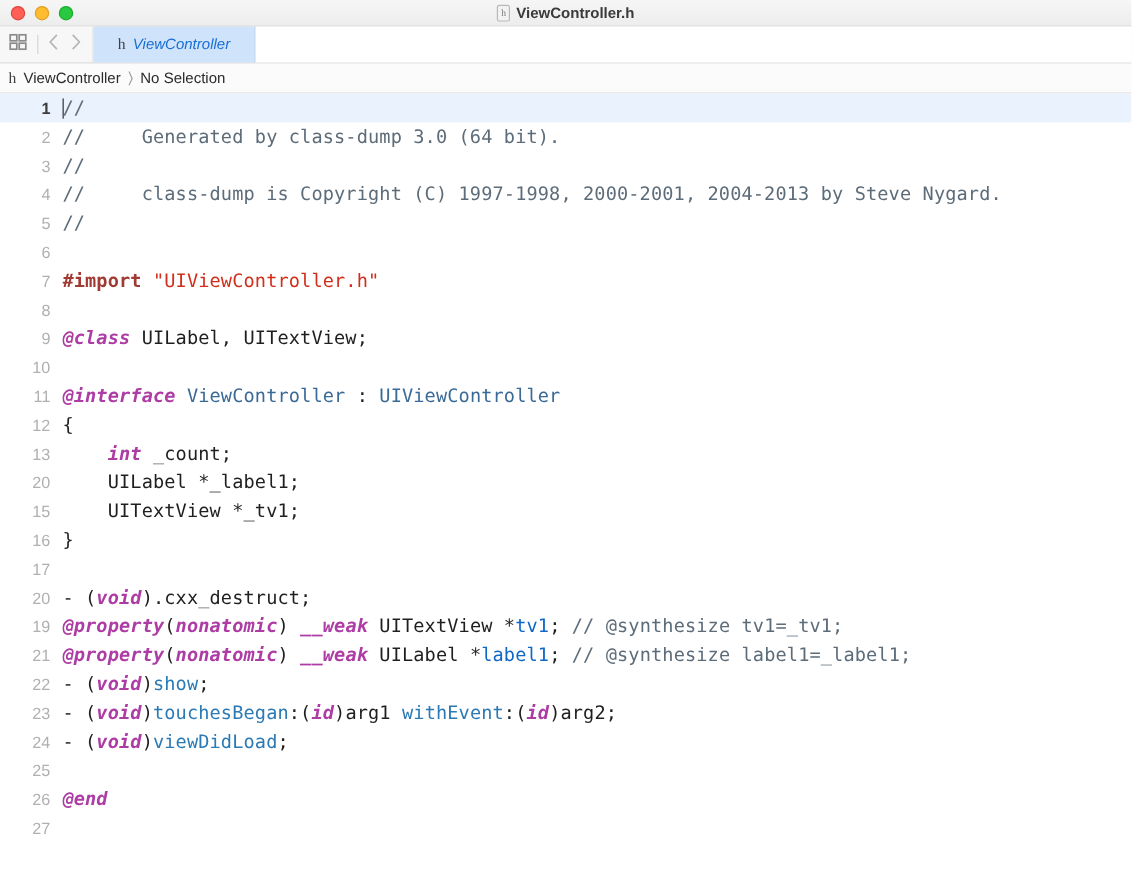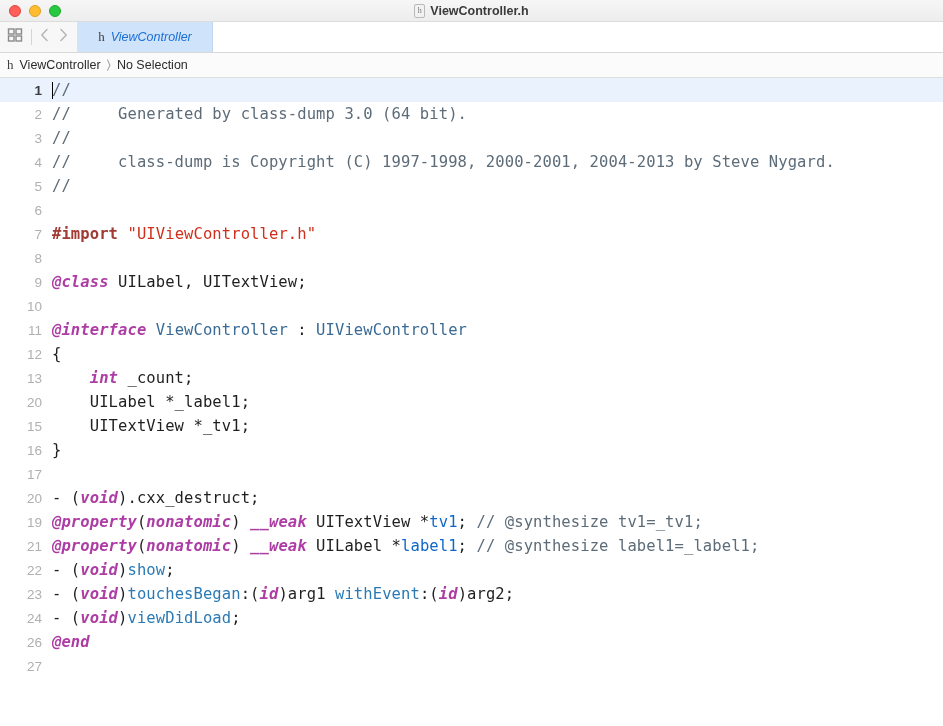--- a/index.html
+++ b/index.html
@@ -221,15 +221,16 @@
     <div class="row"><div class="gutter">20</div><div class="code"><span class="c-ident">    UILabel *_label1;</span></div></div>
     <div class="row"><div class="gutter">15</div><div class="code"><span class="c-ident">    UITextView *_tv1;</span></div></div>
     <div class="row"><div class="gutter">16</div><div class="code"><span class="c-ident">}</span></div></div>
     <div class="row"><div class="gutter">17</div><div class="code"></div></div>
     <div class="row"><div class="gutter">20</div><div class="code"><span class="c-ident">- (</span><span class="c-kw">void</span><span class="c-ident">).cxx_destruct;</span></div></div>
     <div class="row"><div class="gutter">19</div><div class="code"><span class="c-kw">@property</span><span class="c-ident">(</span><span class="c-kw">nonatomic</span><span class="c-ident">) </span><span class="c-kw">__weak</span><span class="c-ident"> UITextView *</span><span class="c-prop">tv1</span><span class="c-ident">; </span><span class="c-comment">// @synthesize tv1=_tv1;</span></div></div>
     <div class="row"><div class="gutter">21</div><div class="code"><span class="c-kw">@property</span><span class="c-ident">(</span><span class="c-kw">nonatomic</span><span class="c-ident">) </span><span class="c-kw">__weak</span><span class="c-ident"> UILabel *</span><span class="c-prop">label1</span><span class="c-ident">; </span><span class="c-comment">// @synthesize label1=_label1;</span></div></div>
     <div class="row"><div class="gutter">22</div><div class="code"><span class="c-ident">- (</span><span class="c-kw">void</span><span class="c-ident">)</span><span class="c-method">show</span><span class="c-ident">;</span></div></div>
     <div class="row"><div class="gutter">23</div><div class="code"><span class="c-ident">- (</span><span class="c-kw">void</span><span class="c-ident">)</span><span class="c-method">touchesBegan</span><span class="c-ident">:(</span><span class="c-kw">id</span><span class="c-ident">)arg1 </span><span class="c-method">withEvent</span><span class="c-ident">:(</span><span class="c-kw">id</span><span class="c-ident">)arg2;</span></div></div>
     <div class="row"><div class="gutter">24</div><div class="code"><span class="c-ident">- (</span><span class="c-kw">void</span><span class="c-ident">)</span><span class="c-method">viewDidLoad</span><span class="c-ident">;</span></div></div>
+    <div class="row"><div class="gutter">25</div><div class="code"></div></div>
     <div class="row"><div class="gutter">26</div><div class="code"><span class="c-kw">@end</span></div></div>
     <div class="row"><div class="gutter">27</div><div class="code"></div></div>
   </div>
 
 </body></html>

